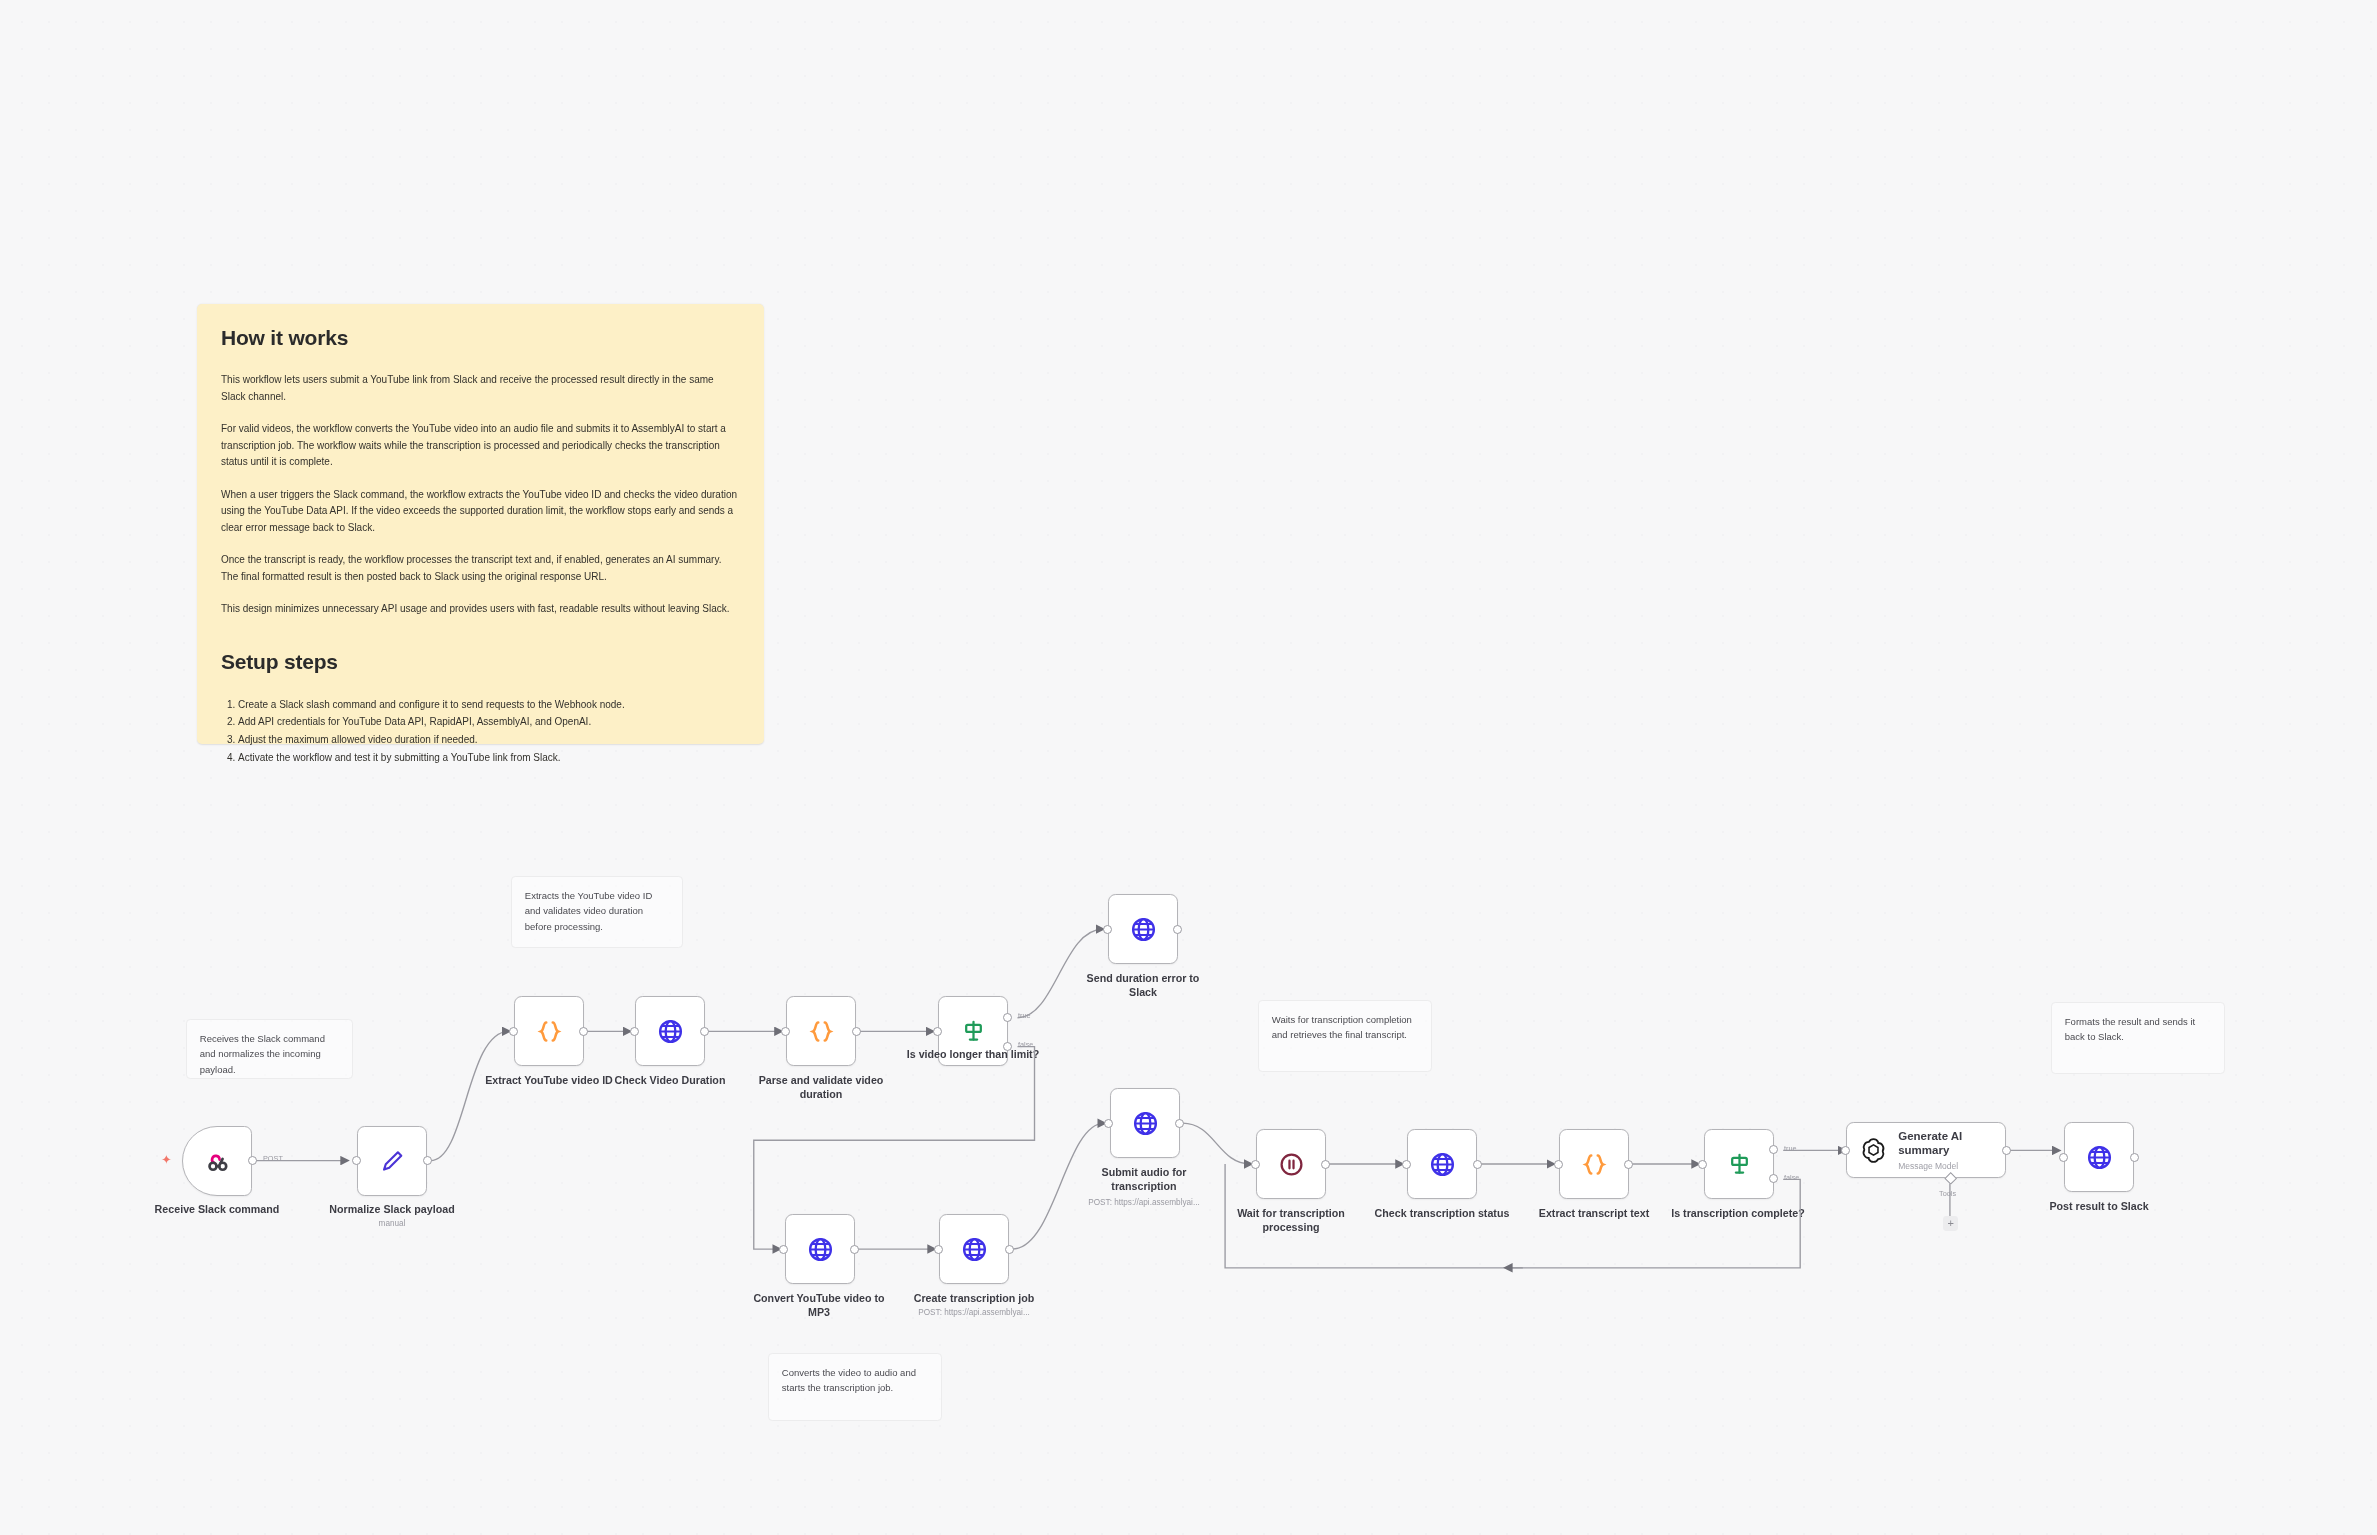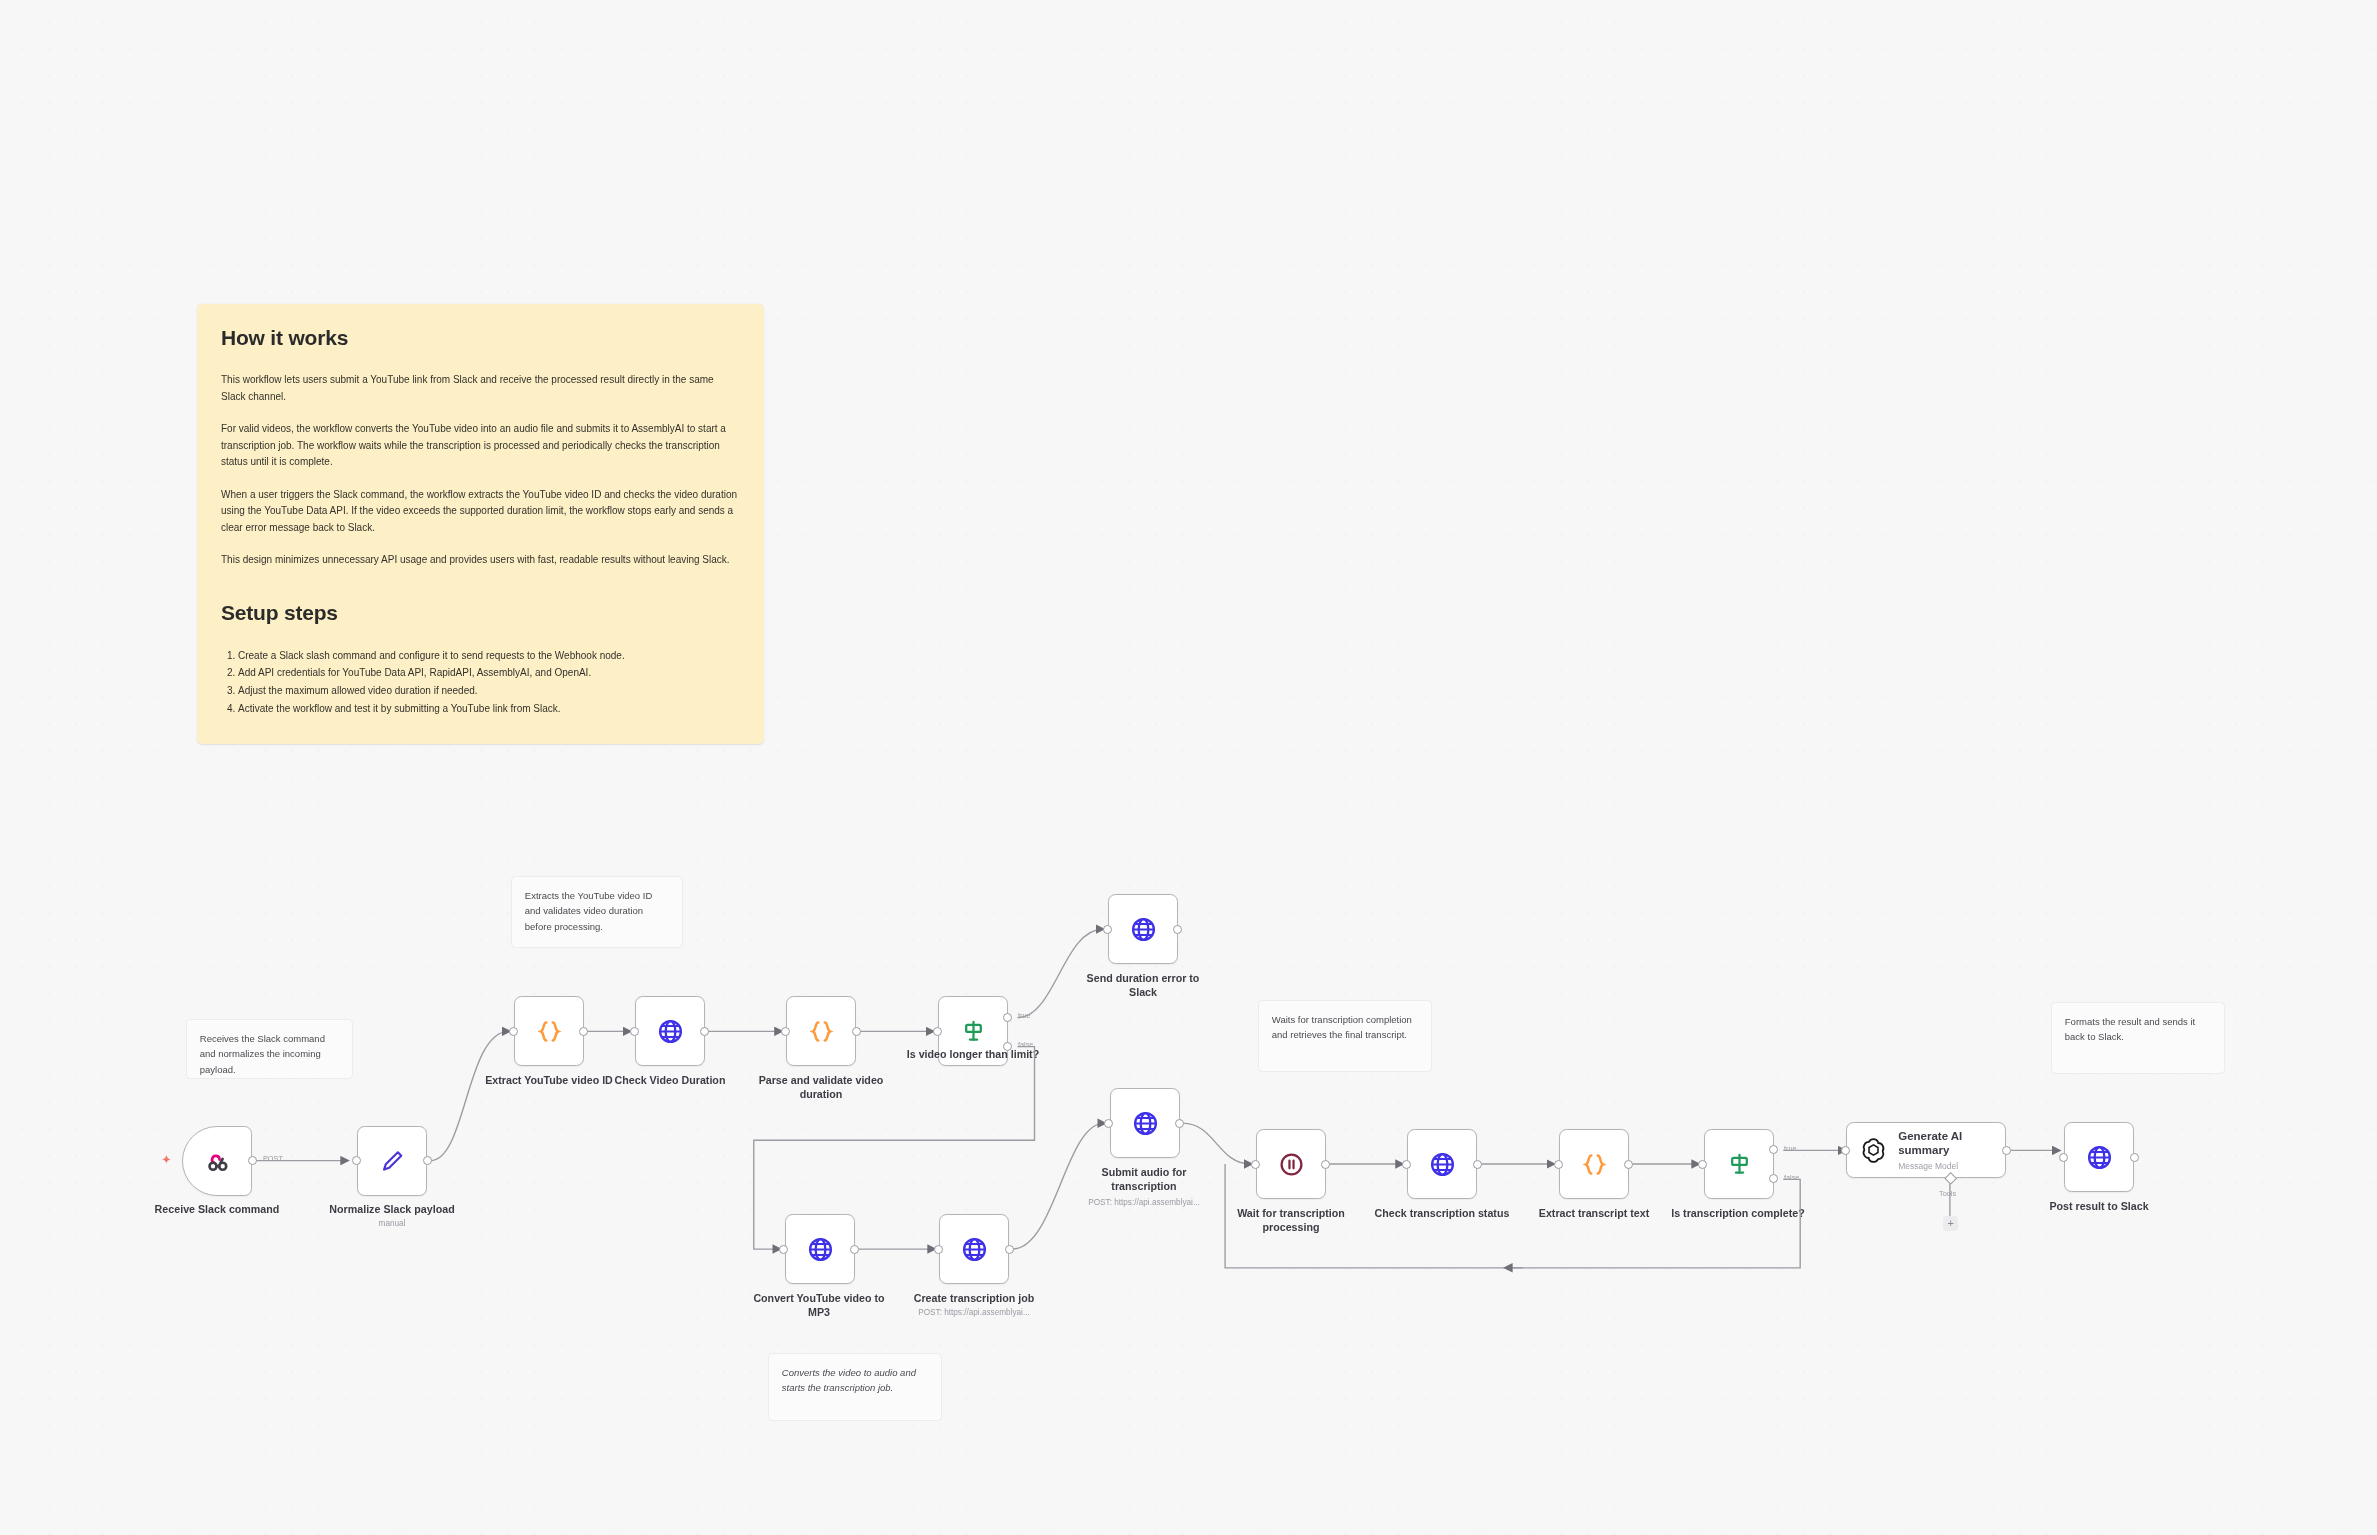--- a/index.html
+++ b/index.html
@@ -213,20 +213,21 @@
     <path class="wire" d="M 2358 1352 L 2420 1352" marker-end="url(#arw)"></path>
 
     <path class="wire" d="M 2292 1388 L 2292 1430"></path>
   </svg>
 
   <div class="sticky" style="left:197px; top:304px; width:567px; height:440px;">
     <h2>How it works</h2>
     <p>This workflow lets users submit a YouTube link from Slack and receive the processed result directly in the same Slack channel.</p>
     <p>For valid videos, the workflow converts the YouTube video into an audio file and submits it to AssemblyAI to start a transcription job. The workflow waits while the transcription is processed and periodically checks the transcription status until it is complete.</p>
     <p>When a user triggers the Slack command, the workflow extracts the YouTube video ID and checks the video duration using the YouTube Data API. If the video exceeds the supported duration limit, the workflow stops early and sends a clear error message back to Slack.</p>
+    <p>Once the transcript is ready, the workflow processes the transcript text and, if enabled, generates an AI summary. The final formatted result is then posted back to Slack using the original response URL.</p>
     <p>This design minimizes unnecessary API usage and provides users with fast, readable results without leaving Slack.</p>
     <h2 class="second">Setup steps</h2>
     <ol>
       <li>Create a Slack slash command and configure it to send requests to the Webhook node.</li>
       <li>Add API credentials for YouTube Data API, RapidAPI, AssemblyAI, and OpenAI.</li>
       <li>Adjust the maximum allowed video duration if needed.</li>
       <li>Activate the workflow and test it by submitting a YouTube link from Slack.</li>
     </ol>
   </div>
 
@@ -235,21 +236,21 @@
   </div>
   <div class="note" style="left:511px; top:876px; width:172px; height:72px;">
     <span>Extracts the YouTube video ID and validates video duration before processing.</span>
   </div>
   <div class="note" style="left:1258px; top:1000px; width:174px; height:72px;">
     <span>Waits for transcription completion and retrieves the final transcript.</span>
   </div>
   <div class="note" style="left:2051px; top:1002px; width:174px; height:72px;">
     <span>Formats the result and sends it back to Slack.</span>
   </div>
-  <div class="note" style="left:768px; top:1353px; width:174px; height:68px;font-style:italic;">
+  <div class="note" style="left:768px; top:1353px; width:174px; height:68px;">
     <span>Converts the video to audio and starts the transcription job.</span>
   </div>
 
   <div class="trigger-spark" style="left:161px; top:1154px;">✦</div>
   <div class="node trigger" style="left:182px; top:1126px;">
     <span class="glyph">
       <svg width="29" height="29" viewBox="0 0 24 24">
         <path d="M9.4 13.3a3.1 3.1 0 1 1 4.3-2.9" fill="none" stroke="#e6007e" stroke-width="2.2" stroke-linecap="round"></path>
         <circle cx="8.3" cy="15.9" r="2.9" fill="none" stroke="#3f3f46" stroke-width="2.2"></circle>
         <circle cx="16.3" cy="15.9" r="2.9" fill="none" stroke="#3f3f46" stroke-width="2.2"></circle>

